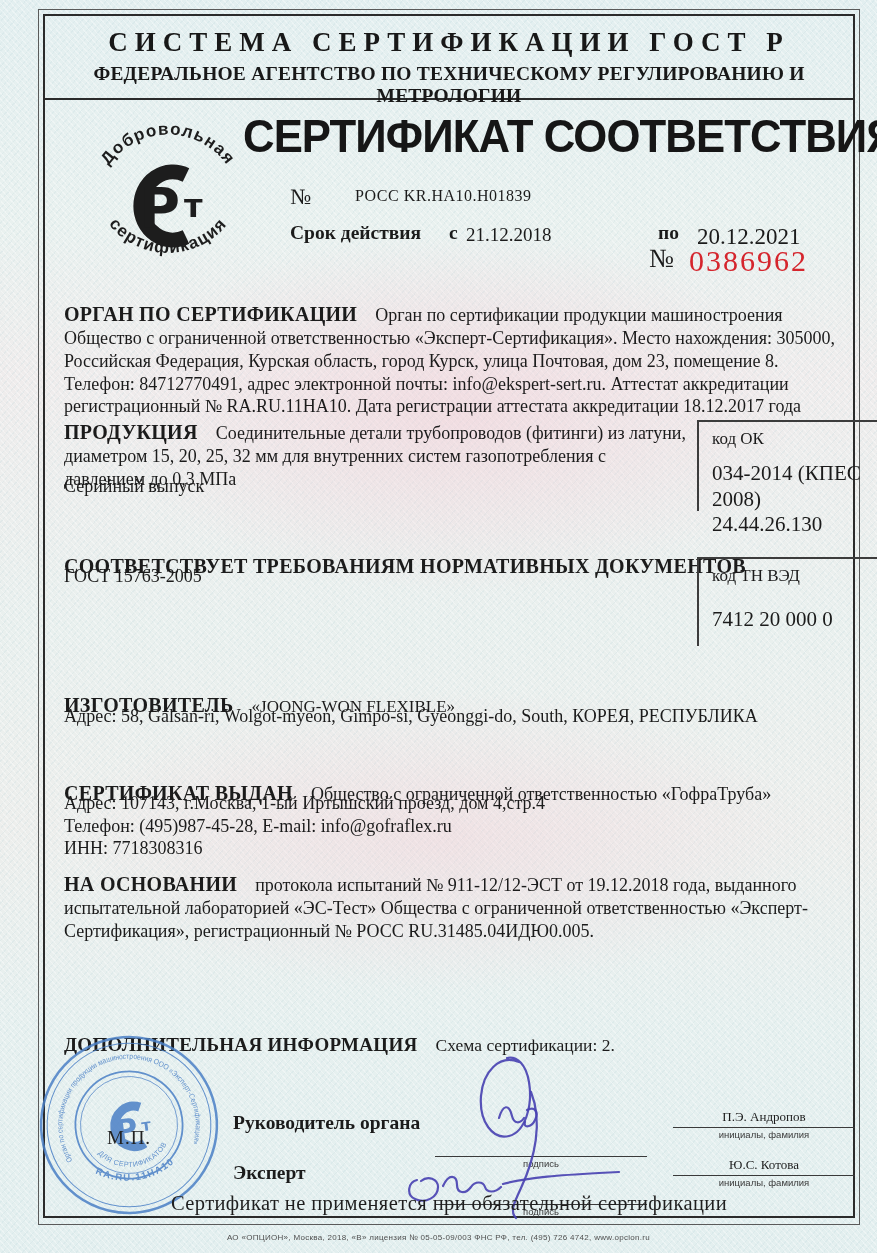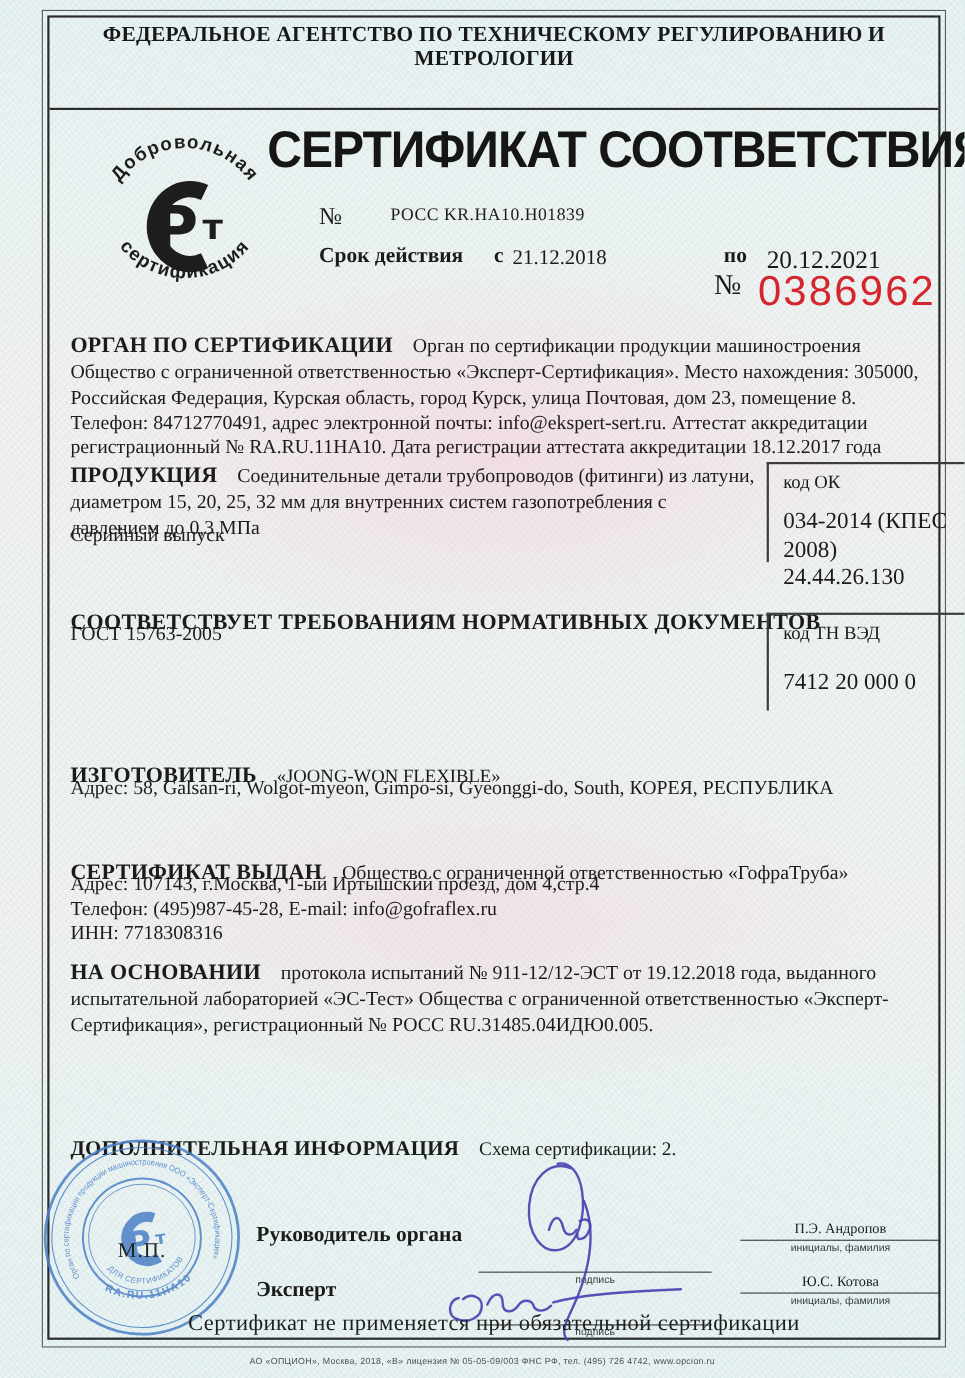--- a/index.html
+++ b/index.html
@@ -31,21 +31,21 @@
 
   .abs { position:absolute; }
   .certno-label { left:245px; top:168px; font-size:22px; }
   .certno-value { left:310px; top:171px; font-size:16px; letter-spacing:0.5px; }
   .valid-label  { left:245px; top:206px; font-size:19.5px; font-weight:bold; }
   .valid-c      { left:404px; top:206px; font-size:19.5px; font-weight:bold; }
   .valid-from   { left:421px; top:208px; font-size:19px; }
   .valid-po     { left:613px; top:206px; font-size:19.5px; font-weight:bold; }
   .valid-to     { left:652px; top:208px; font-size:23px;font-family:Liberation Serif, serif; }
   .blankno-label { left:604px; top:228px; font-size:26px; }
-  .blankno-value { left:644px; top:228px; font-family:Liberation Sans, sans-serif; font-size:38px; color:#d5252d; letter-spacing:2px;text-align:right; }
+  .blankno-value { left:644px; top:228px; font-family:Liberation Serif, serif; font-size:30px; color:#d5252d; letter-spacing:2px;text-align:right; }
 
   .sec { position:absolute; left:19px; width:788px; font-size:18px; line-height:1.26; }
   .sec-label { font-weight:bold; font-size:20px; letter-spacing:0.3px; padding-right:18px; }
   .sec-organ { top:268px; }
   .sec-prod  { top:386px; width:622px; }
   .sec-serial{ top:460px; left:19px; font-size:18px; }
   .sec-conf-label { top:520px; }
   .sec-gost  { top:549px; font-size:18px; }
   .sec-manuf { top:659px; }
   .manuf-name { font-size:17px; }
@@ -89,20 +89,21 @@
   .print-line { position:absolute; left:0; right:0; top:1233px; text-align:center; font-family:"Liberation Sans",sans-serif; font-size:8px; letter-spacing:0.3px; color:#4f4f4f; }
 </style>
 </head>
 <body>
 
 <div class="page">
   <div class="outer">
     <div class="inner">
 
       <header class="doc-header">
+        <div class="h1">СИСТЕМА СЕРТИФИКАЦИИ ГОСТ Р</div>
         <div class="h2">ФЕДЕРАЛЬНОЕ АГЕНТСТВО ПО ТЕХНИЧЕСКОМУ РЕГУЛИРОВАНИЮ И МЕТРОЛОГИИ</div>
       </header>
 
       <svg class="rst-logo" viewBox="0 0 170 152">
         <defs>
           <path id="lg-arc-top" d="M 16,72 A 72,72 0 0 1 154,72" fill="none"></path>
           <path id="lg-arc-bot" d="M 12,84 A 76,76 0 0 0 158,84" fill="none"></path>
         </defs>
         <text class="lg-arc"><textPath href="#lg-arc-top" startOffset="50%" text-anchor="middle">Добровольная</textPath></text>
         <text class="lg-arc"><textPath href="#lg-arc-bot" startOffset="50%" text-anchor="middle">сертификация</textPath></text>

